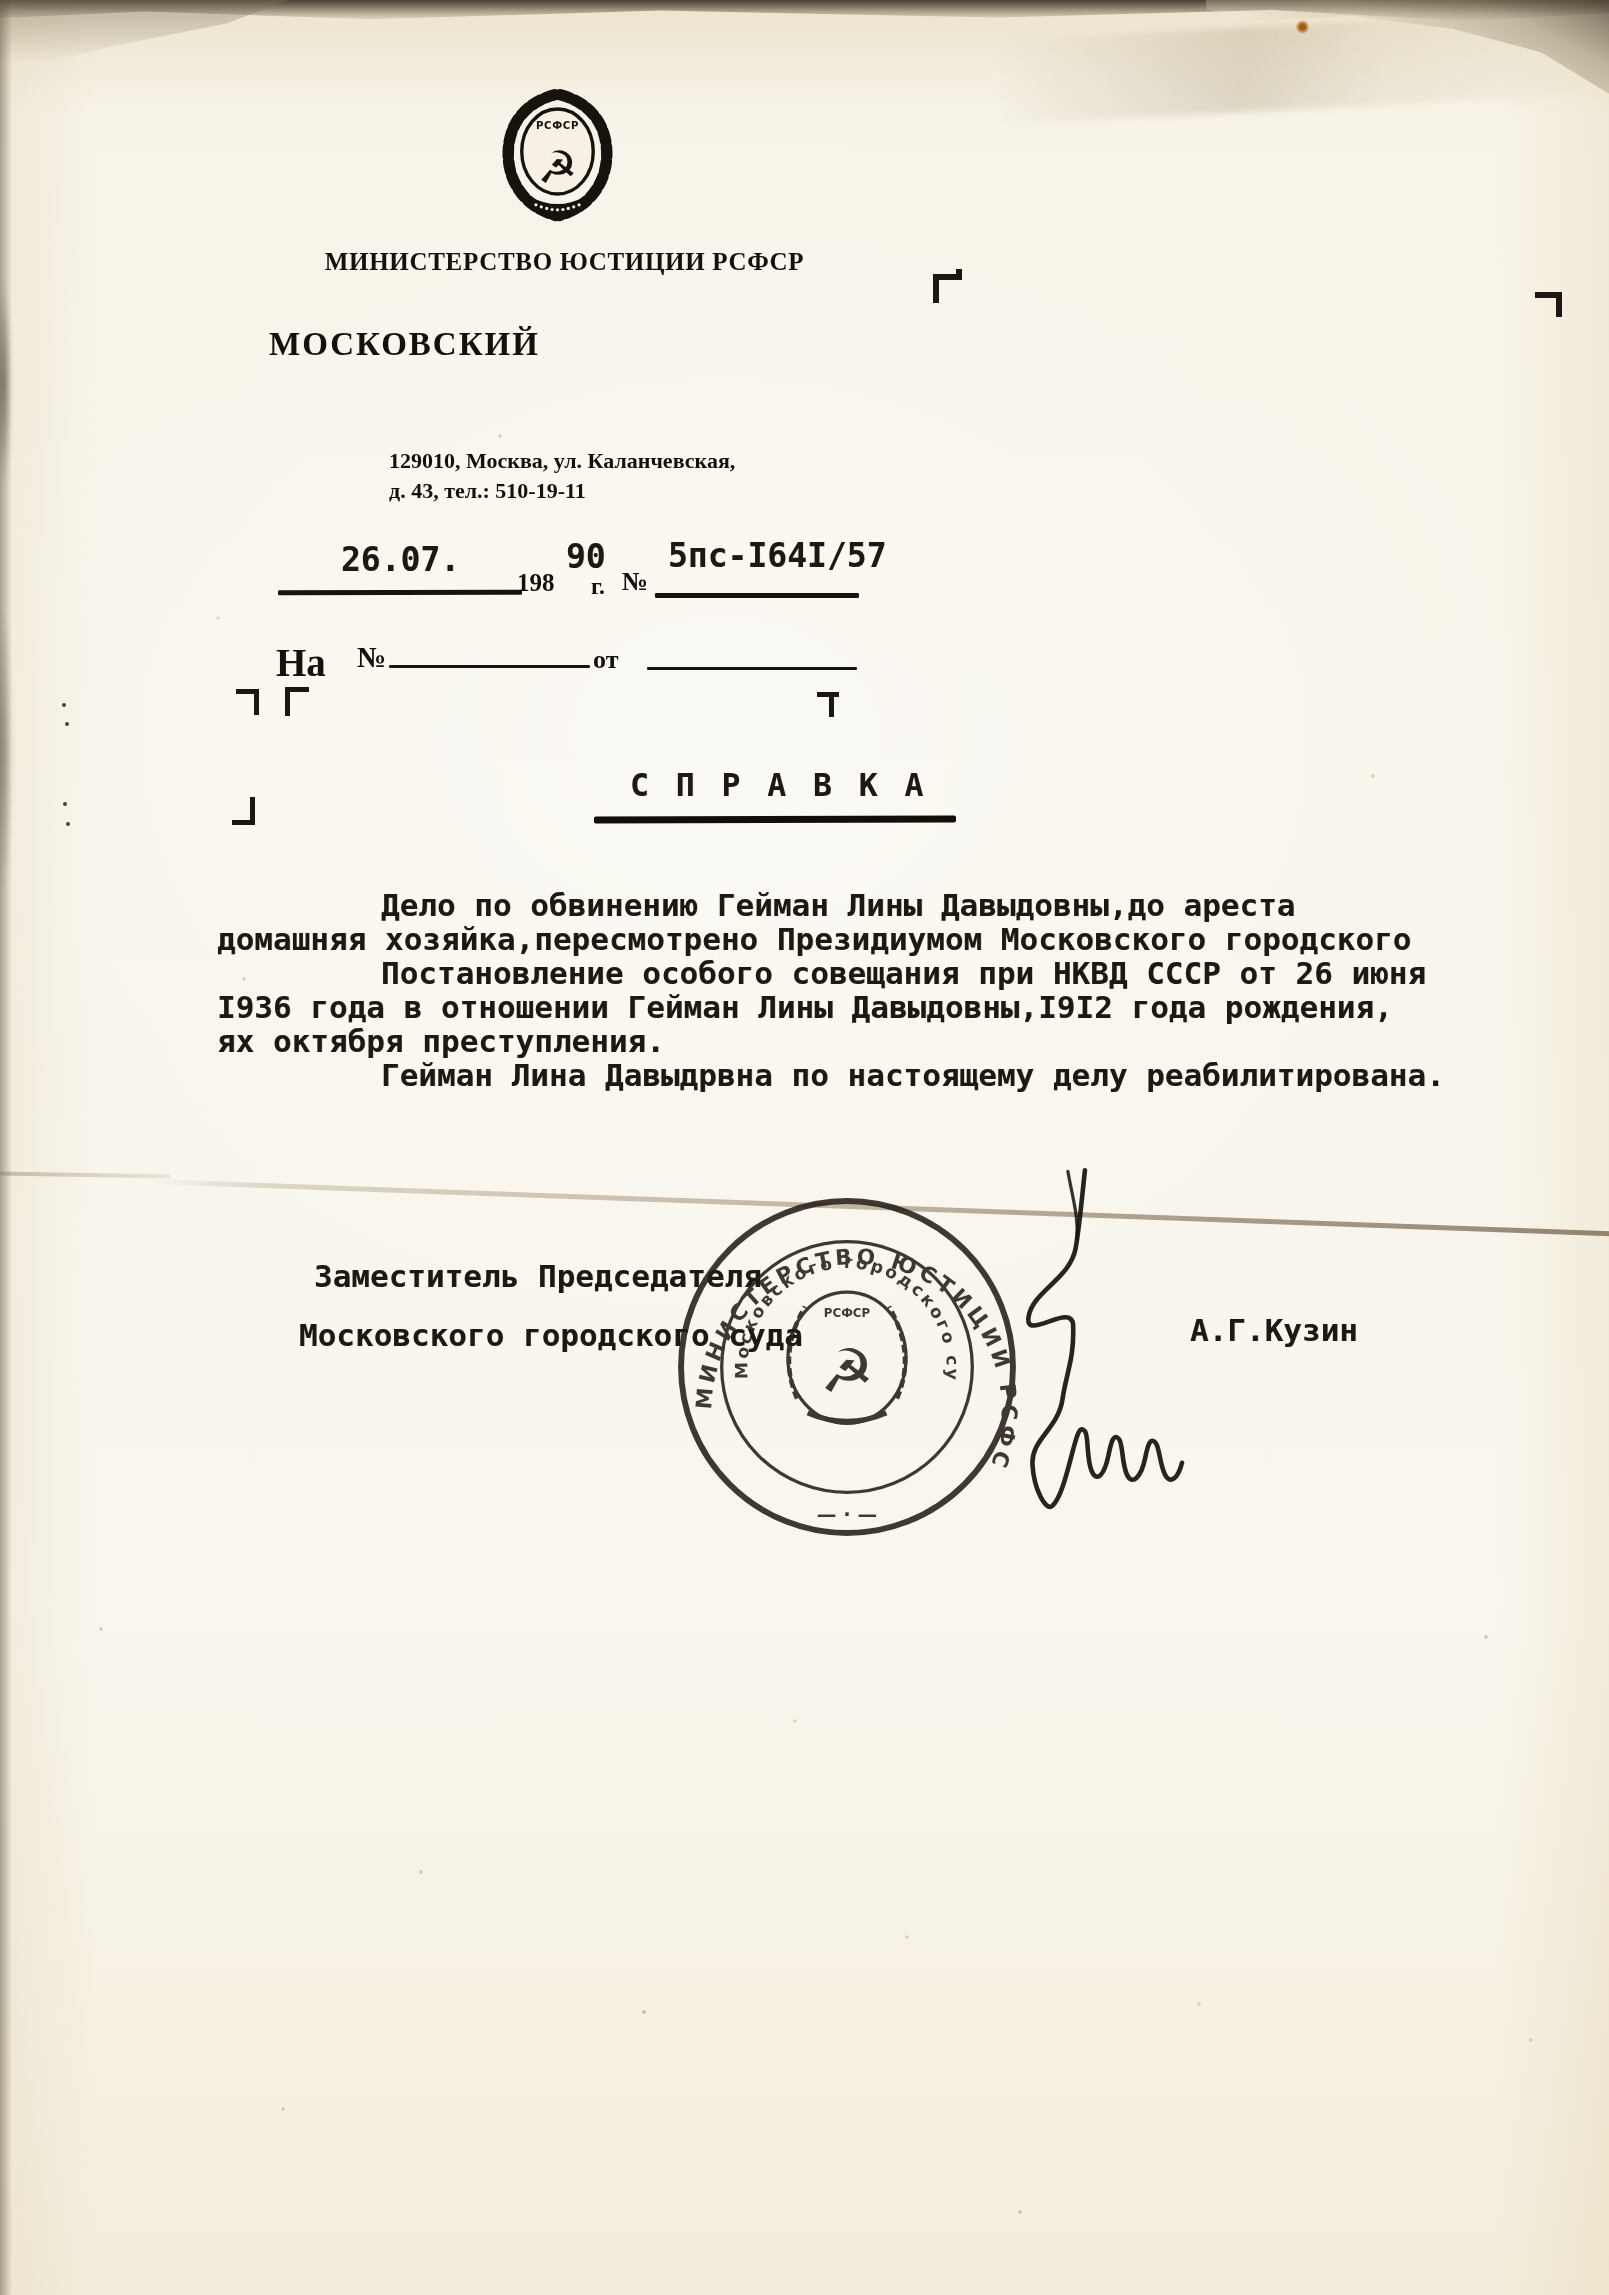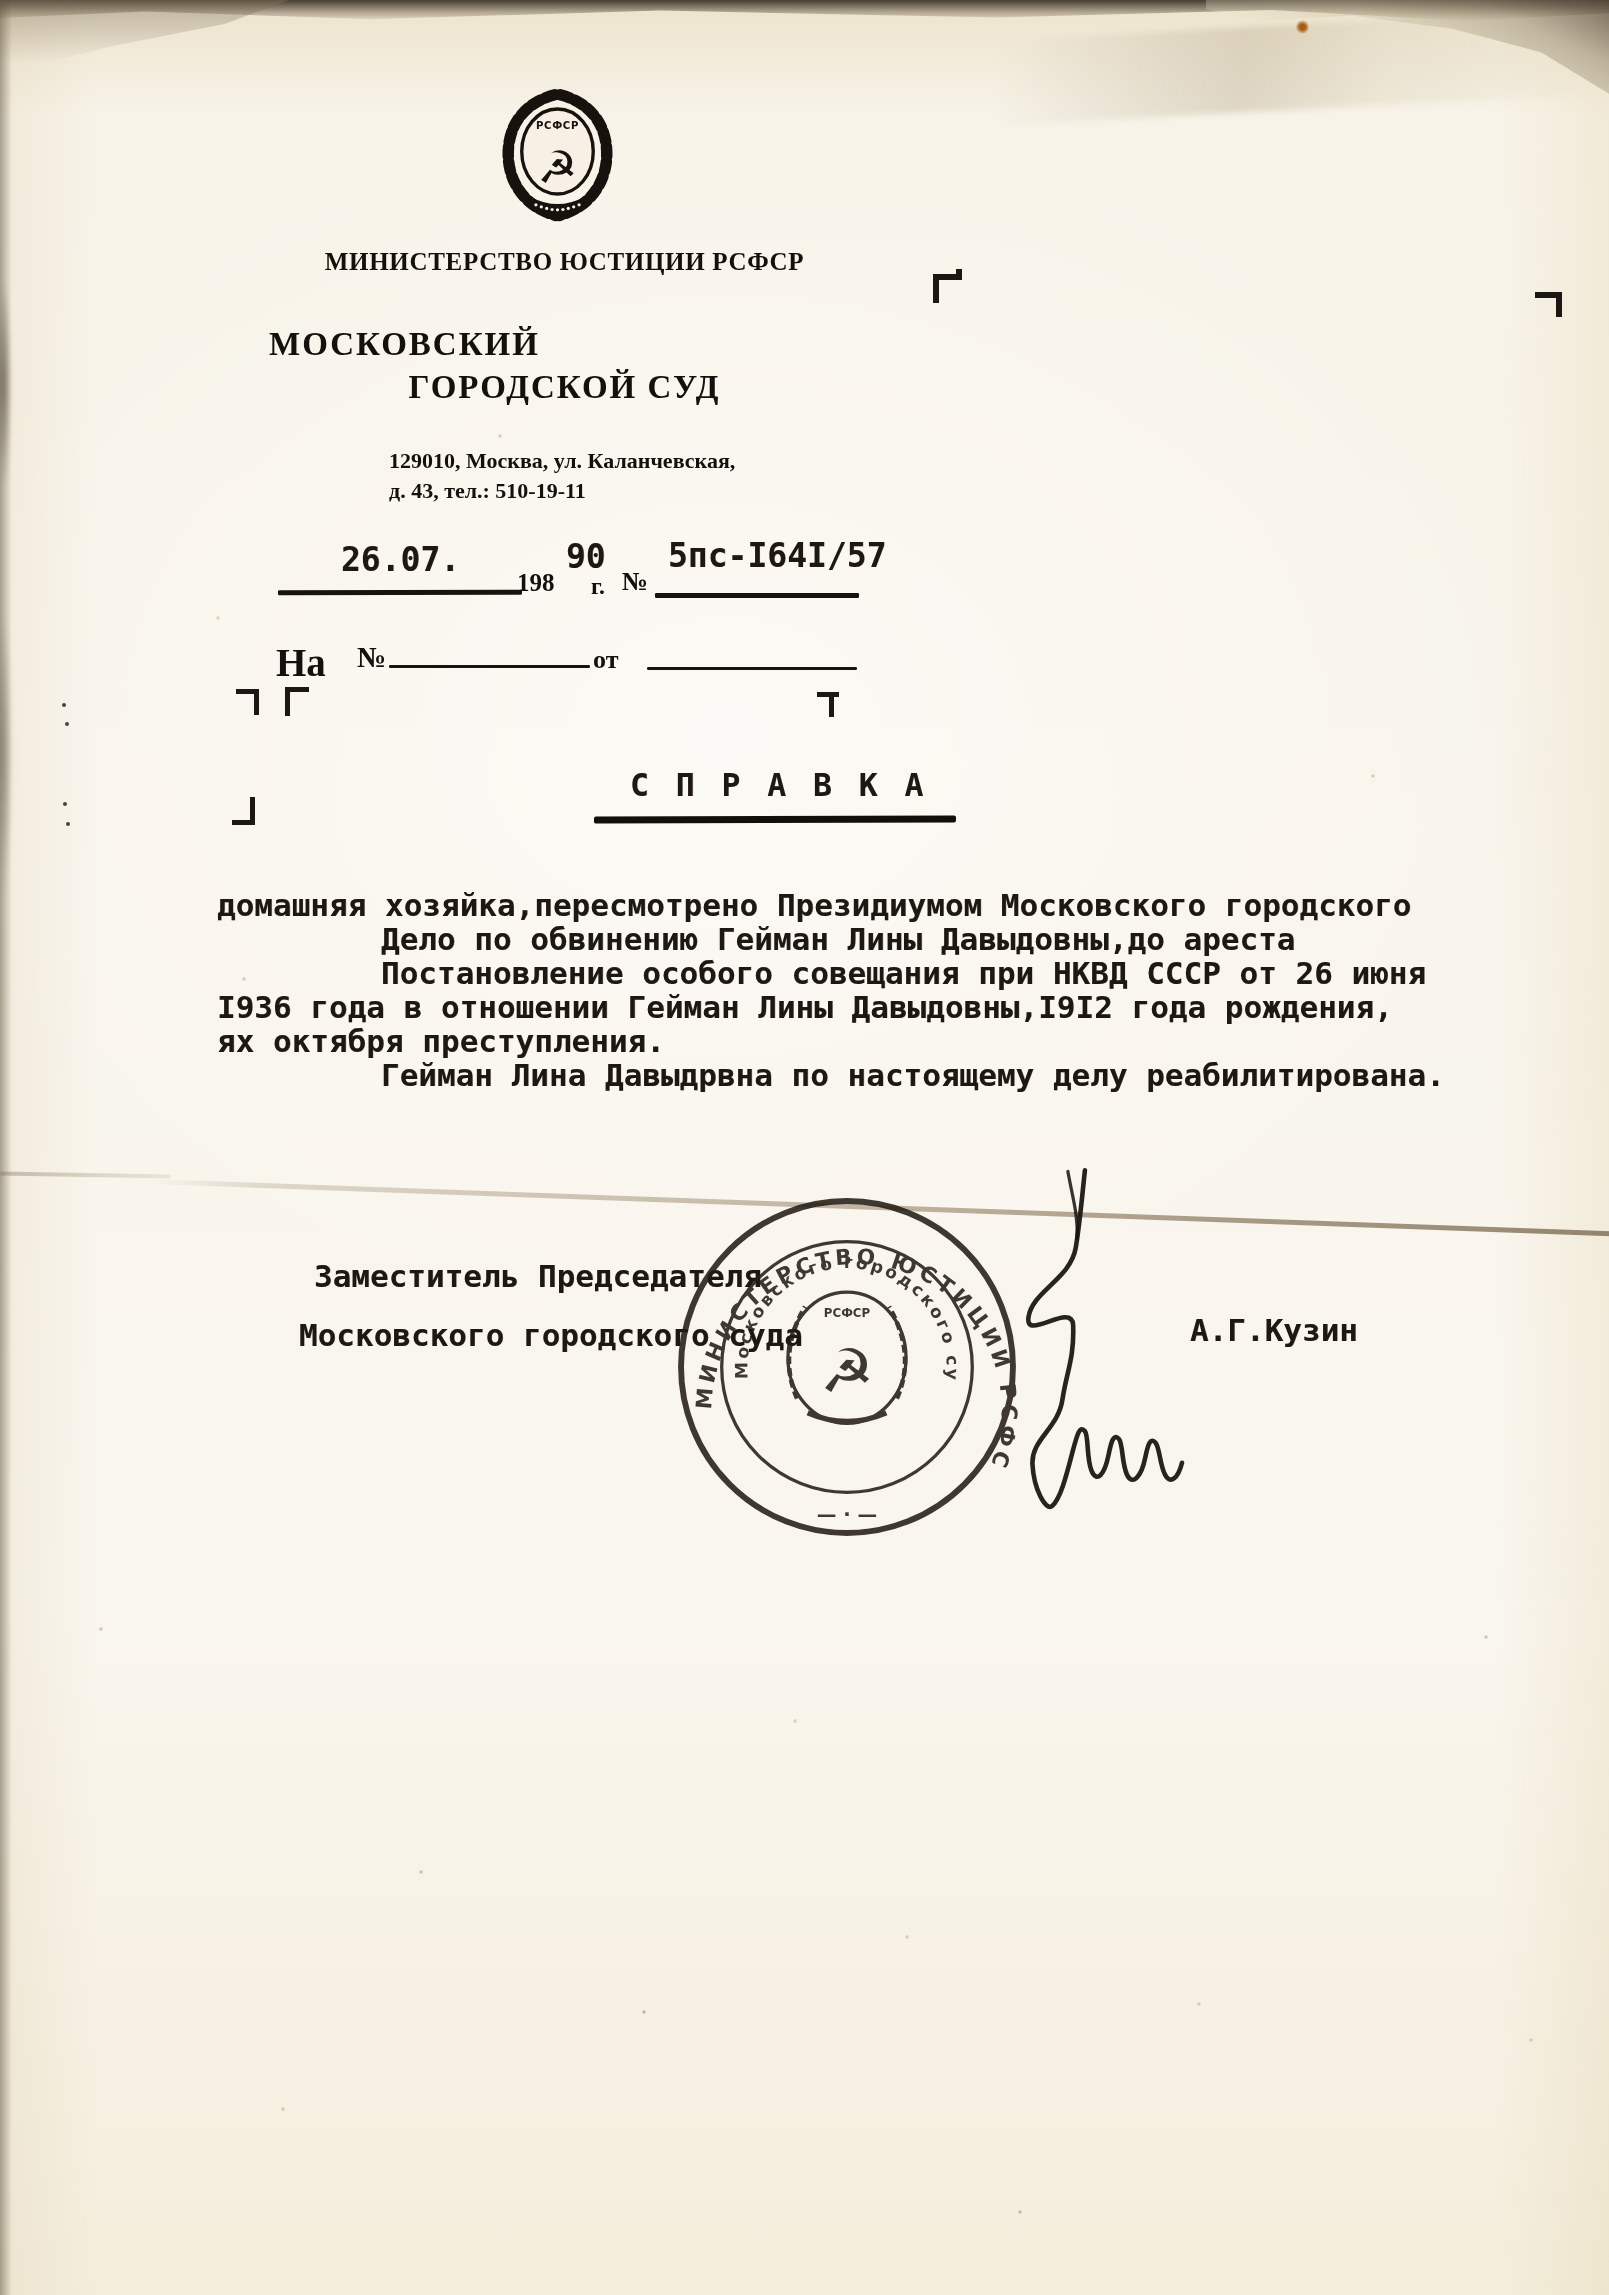--- a/index.html
+++ b/index.html
@@ -129,21 +129,20 @@
         <circle cx="100" cy="186.5" r="2.4"></circle>
         <circle cx="108" cy="186" r="2.4"></circle>
       <circle cx="116" cy="184.5" r="2.4"></circle>
         <circle cx="124" cy="182" r="2.4"></circle>
         <circle cx="132" cy="179" r="2.4"></circle>
     </g>
   </svg>
 
   <div class="abs serif ministry">МИНИСТЕРСТВО ЮСТИЦИИ РСФСР</div>
   <div class="abs serif court1">МОСКОВСКИЙ</div>
-  <div class="abs serif court2">ГОРОДСКОЙ СУД</div>
   <div class="abs serif addr1">129010, Москва, ул. Каланчевская,</div>
   <div class="abs serif addr2">д. 43, тел.: 510-19-11</div>
 
   <div class="abs typed t-date">26.07.</div>
   <div class="abs typed t-year">90</div>
   <div class="abs typed t-num">5пс-І64І/57</div>
   <div class="abs serif p-198">198</div>
   <div class="abs serif p-g">г.</div>
   <div class="abs serif p-no">№</div>
   <div class="abs rule rule-a"></div>
@@ -165,22 +164,22 @@
   <div class="abs mk" style="left:285px;top:687px;width:4.6px;height:29px;"></div>
   <div class="abs mk" style="left:250px;top:797px;width:4.6px;height:27.6px;"></div>
   <div class="abs mk" style="left:232px;top:820px;width:22px;height:4.6px;"></div>
   <div class="abs mk" style="left:817px;top:692px;width:22px;height:4.6px;"></div>
   <div class="abs mk" style="left:829px;top:692px;width:4.6px;height:25px;"></div>
 
   <div class="abs typed doc-title">С П Р А В К А</div>
   <div class="abs title-rule"></div>
 
   <div class="abs typed body-block">
+    <div class="ln indent">Дело по обвинению Гейман Лины Давыдовны,до ареста</div>
     <div class="ln">домашняя хозяйка,пересмотрено Президиумом Московского городского</div>
-    <div class="ln indent">Дело по обвинению Гейман Лины Давыдовны,до ареста</div>
     <div class="ln indent">Постановление особого совещания при НКВД СССР от 26 июня</div>
     <div class="ln">І936 года в отношении Гейман Лины Давыдовны,І9І2 года рождения,</div>
     <div class="ln">ях октября преступления.</div>
     <div class="ln indent">Гейман Лина Давыдрвна по настоящему делу реабилитирована.</div>
   </div>
 
   <div class="abs typed sig1">Заместитель Председателя</div>
   <div class="abs typed sig2">Московского городского суда</div>
   <div class="abs typed sig-name">А.Г.Кузин</div>
 

